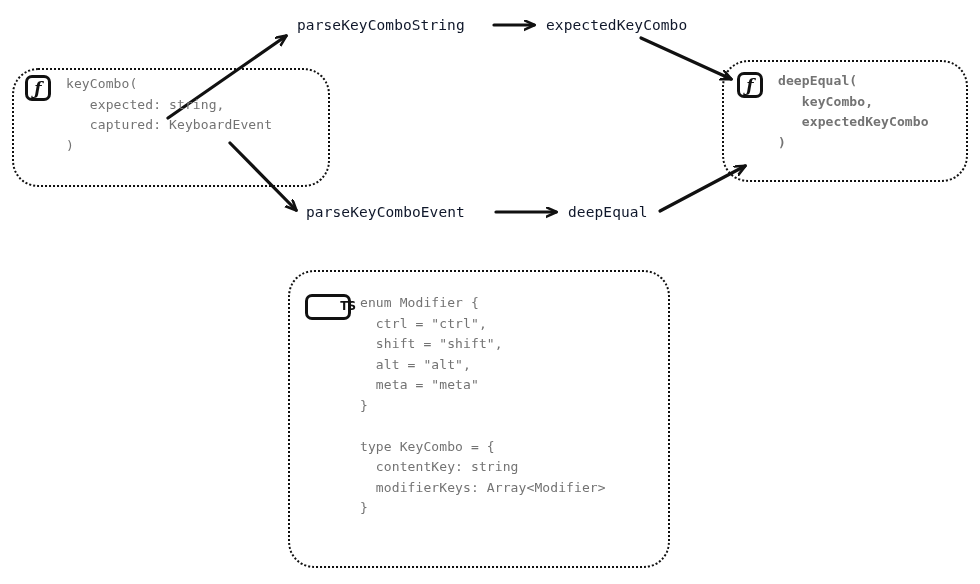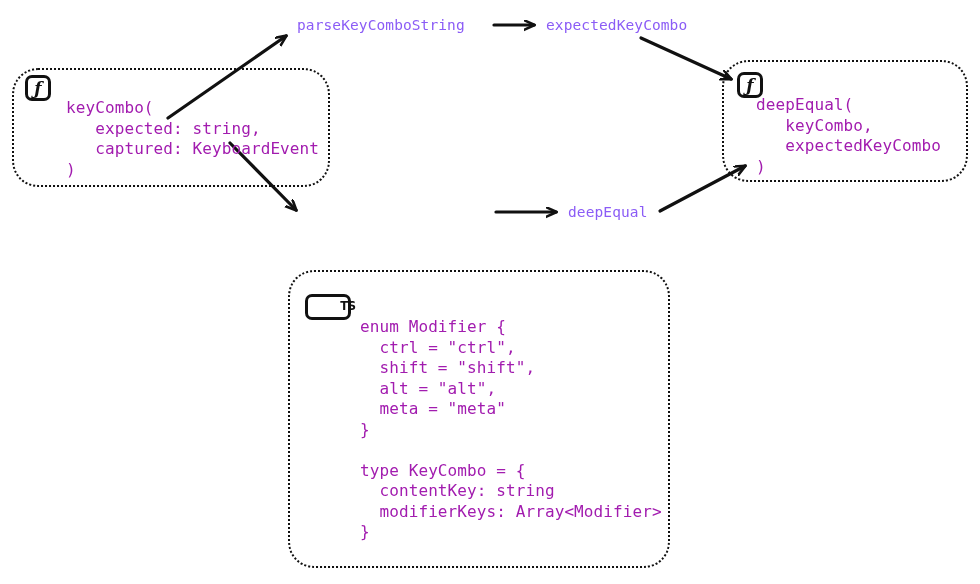--- a/index.html
+++ b/index.html
@@ -26,26 +26,25 @@
   .node-box {
     position: absolute;
     box-sizing: border-box;
     border: 2.6px dotted #111111;
     border-radius: 26px;
     background: transparent;
   }
   .code-block {
     position: absolute;
     font-family: "DejaVu Sans Mono", monospace;
-    font-size: 16px;
+    font-size: 13px;
     line-height: 20.5px;
-    color: #a21caf;
+    color: #737373;
     white-space: pre;
     letter-spacing: 0.1px;
-    margin-top: 24px;
   }
   .badge {
     position: absolute;
     box-sizing: border-box;
     width: 26px;
     height: 26px;
     border: 3px solid #111111;
     border-radius: 7px;
     background: #ffffff;
     color: #111111;
@@ -63,21 +62,21 @@
     font-style: normal;
     font-weight: 700;
     font-size: 11.5px;
     letter-spacing: -0.4px;
     padding-left: 40px;
   }
   .edge-label {
     position: absolute;
     font-family: "DejaVu Sans Mono", monospace;
     font-size: 14.5px;
-    color: #8b5cf6;
+    color: #0f172a;
     white-space: pre;
     letter-spacing: 0.1px;
   }
 </style>
 </head>
 <body>
 
 <div id="canvas">
 
   <svg id="wires" viewBox="0 0 980 584" xmlns="http://www.w3.org/2000/svg">
@@ -102,21 +101,21 @@
 
   <div class="node-box" style="left:12px; top:68px; width:318px; height:119px;"></div>
   <div class="badge" style="left:25px; top:75px;">ƒ</div>
   <div class="code-block" style="left:66px; top:74px;">keyCombo(
    expected: string,
    captured: KeyboardEvent
 )</div>
 
   <div class="node-box" style="left:722px; top:60px; width:246px; height:122px;"></div>
   <div class="badge" style="left:737px; top:72px;">ƒ</div>
-  <div class="code-block" style="left:756px; top:71px;">deepEqual(
+  <div class="code-block" style="left:778px; top:71px;font-weight:bold;">deepEqual(
    keyCombo,
    expectedKeyCombo
 )</div>
 
   <div class="node-box" style="left:288px; top:270px; width:382px; height:298px;"></div>
   <div class="badge ts-badge" style="left:305px; top:294px;">TS</div>
   <div class="code-block" style="left:360px; top:293px;">enum Modifier {
   ctrl = "ctrl",
   shift = "shift",
   alt = "alt",
@@ -125,16 +124,17 @@
 
 type KeyCombo = {
   contentKey: string
   modifierKeys: Array&lt;Modifier&gt;
 }</div>
 
   <div class="edge-label" style="left:297px; top:17px;">parseKeyComboString</div>
 
   <div class="edge-label" style="left:546px; top:17px;">expectedKeyCombo</div>
 
+  <div class="edge-label" style="left:306px; top:204px;">parseKeyComboEvent</div>
 
   <div class="edge-label" style="left:568px; top:204px;">deepEqual</div>
 
 </div>
 
 </body></html>

